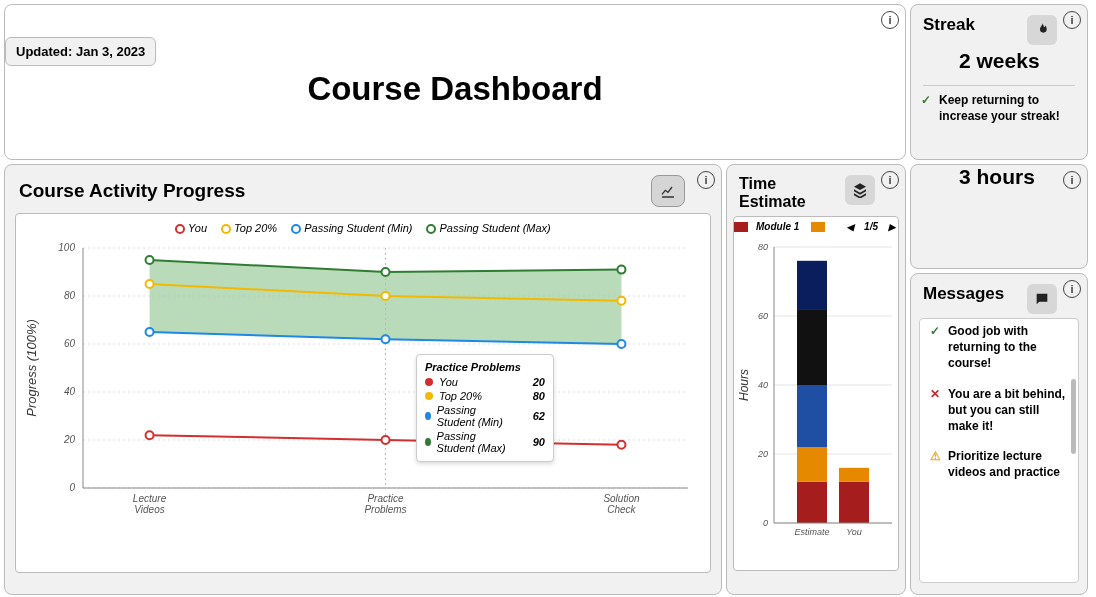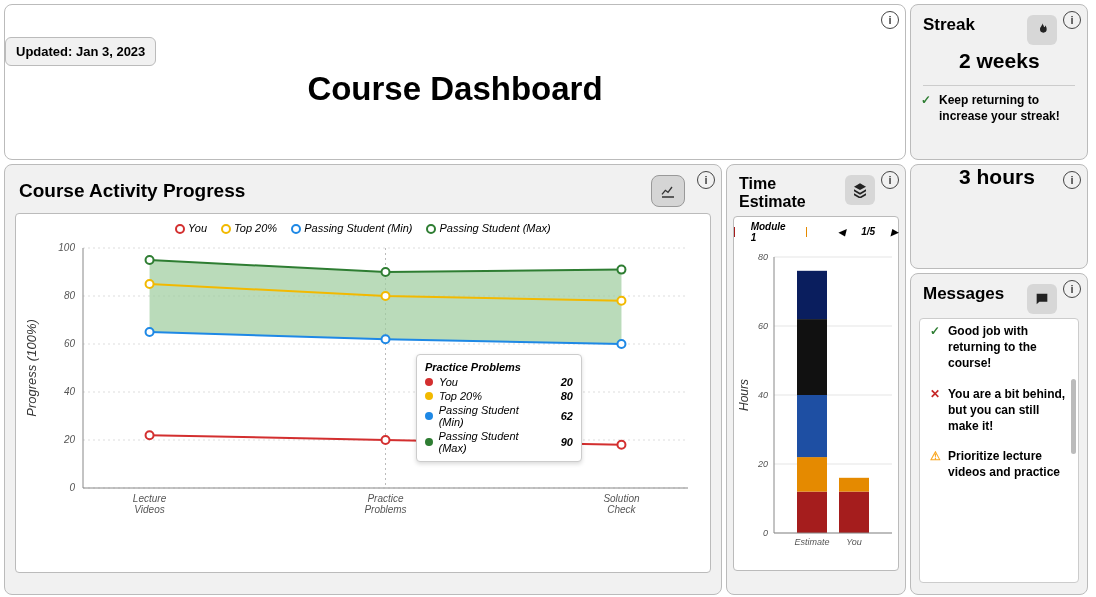--- a/index.html
+++ b/index.html
@@ -27,21 +27,21 @@
   .chart-btn { width: 34px; height: 32px; border-radius: 8px; background: #d5d5d5; border: 1px solid #999; display: inline-flex; align-items: center; justify-content: center; cursor: pointer; }
   .scroll-thumb { position: absolute; right: 2px; top: 60px; width: 5px; height: 75px; background: #bbb; border-radius: 3px; }
   
   .ld { width: 10px; height: 10px; border-radius: 50%; border: 2px solid; display: inline-block; vertical-align: middle; }
   .leg-row { display: flex; gap: 14px; justify-content: center; font-size: 11px; padding: 8px 0 4px; }
   .tooltip-box { position: absolute; background: #fff; border: 1px solid #ccc; border-radius: 4px; box-shadow: 0 2px 4px rgba(0,0,0,.15); padding: 6px 8px; font-size: 11px; }
   .tooltip-box .trow { display: flex; align-items: center; gap: 6px; padding: 1px 0; }
   .tooltip-box .tval { margin-left: auto; font-weight: 700; padding-left: 12px; }
   .dot { width: 8px; height: 8px; border-radius: 50%; display: inline-block; }
   .msgs-box { background:#fff; border:1px solid #ccc; border-radius:4px; margin:0 8px 8px; height:265px; overflow:hidden; position:relative; }
-  .te-head { display:flex; align-items:center; gap:16px; font-size:10px; font-weight:600; padding:4px 0 0; }
+  .te-head { display:flex; align-items:center; gap:8px; font-size:10px; font-weight:600; padding:4px 0 0; }
   .sw { width:14px; height:10px; display:inline-block; }
   .arrow-btn { width:12px; height:12px; display:inline-flex; align-items:center; justify-content:center; cursor:pointer; font-size:9px; }
 </style>
 </head>
 <body>
 
 <div class="layout">
 
   <div id="header" class="panel panel-white">
     <span class="info-btn">i</span>
@@ -120,21 +120,21 @@
           <line x1="65" y1="250" x2="670" y2="250" stroke="#888"></line>
           <text x="131.55" y="264" text-anchor="middle" font-size="10" fill="#555">Lecture</text>
           <text x="131.55" y="275" text-anchor="middle" font-size="10" fill="#555">Videos</text>
           <text x="367.50000000000006" y="264" text-anchor="middle" font-size="10" fill="#555">Practice</text>
           <text x="367.50000000000006" y="275" text-anchor="middle" font-size="10" fill="#555">Problems</text>
           <text x="603.45" y="264" text-anchor="middle" font-size="10" fill="#555">Solution</text>
           <text x="603.45" y="275" text-anchor="middle" font-size="10" fill="#555">Check</text>
           <text x="18" y="130" text-anchor="middle" font-size="13" fill="#333" transform="rotate(-90 18 130)">Progress (100%)</text>
         </svg>
 
-      <div class="tooltip-box" style="left:400px;top:140px;width:166px;">
+      <div class="tooltip-box" style="left:400px;top:140px;width:138px;">
         <div style="font-weight:700;padding-bottom:2px;">Practice Problems</div>
         <div class="trow">
             <span class="dot" style="background:#d32f2f;"></span>
             <span>You</span>
             <span class="tval">20</span>
           </div>
         <div class="trow">
             <span class="dot" style="background:#f2b900;"></span>
             <span>Top 20%</span>
             <span class="tval">80</span>

